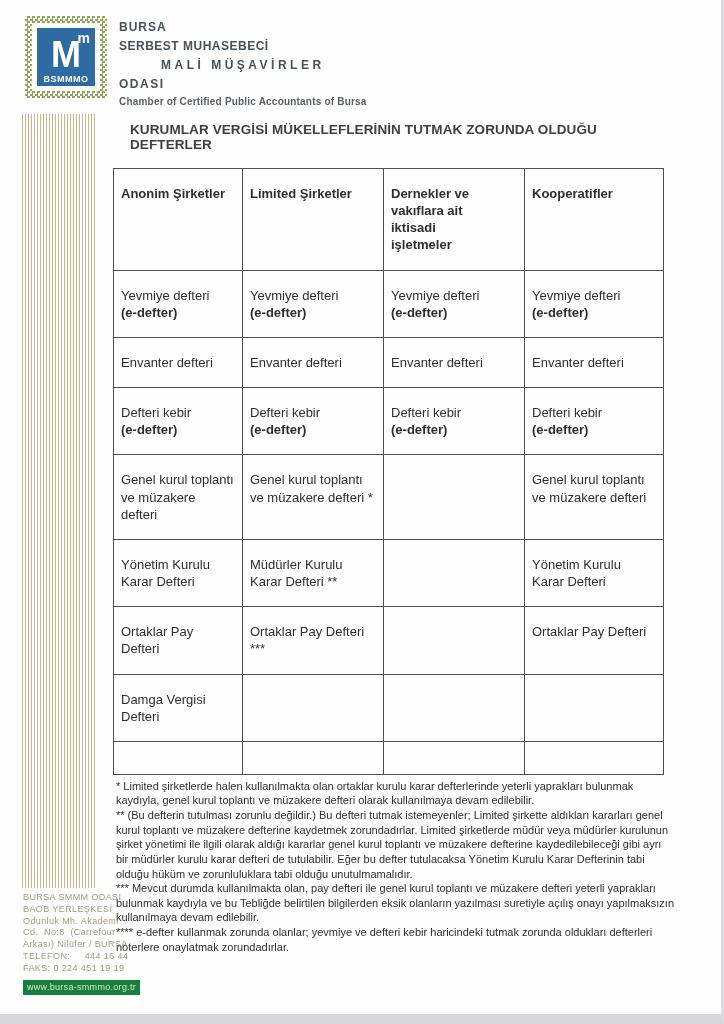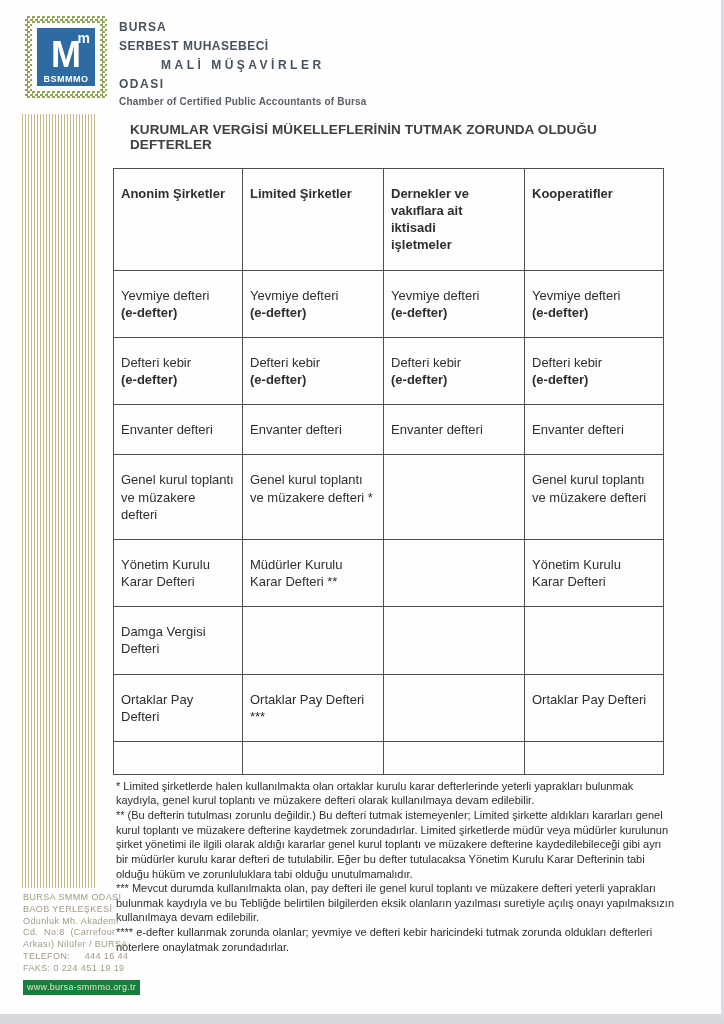--- a/index.html
+++ b/index.html
@@ -156,48 +156,48 @@
               <div class="cell-line">Yevmiye defteri</div>
               <div class="cell-line bold">(e-defter)</div>
             </td>
             <td>
               <div class="cell-line">Yevmiye defteri</div>
               <div class="cell-line bold">(e-defter)</div>
             </td>
           </tr>
           <tr>
             <td>
-              <div class="cell-line">Defteri kebir</div>
-              <div class="cell-line bold">(e-defter)</div>
-            </td>
-            <td>
-              <div class="cell-line">Defteri kebir</div>
-              <div class="cell-line bold">(e-defter)</div>
-            </td>
-            <td>
-              <div class="cell-line">Defteri kebir</div>
-              <div class="cell-line bold">(e-defter)</div>
-            </td>
-            <td>
-              <div class="cell-line">Defteri kebir</div>
-              <div class="cell-line bold">(e-defter)</div>
-            </td>
-          </tr>
-          <tr>
-            <td>
-              <div class="cell-line">Envanter defteri</div>
-            </td>
-            <td>
-              <div class="cell-line">Envanter defteri</div>
-            </td>
-            <td>
-              <div class="cell-line">Envanter defteri</div>
-            </td>
-            <td>
-              <div class="cell-line">Envanter defteri</div>
+              <div class="cell-line">Envanter defteri</div>
+            </td>
+            <td>
+              <div class="cell-line">Envanter defteri</div>
+            </td>
+            <td>
+              <div class="cell-line">Envanter defteri</div>
+            </td>
+            <td>
+              <div class="cell-line">Envanter defteri</div>
+            </td>
+          </tr>
+          <tr>
+            <td>
+              <div class="cell-line">Defteri kebir</div>
+              <div class="cell-line bold">(e-defter)</div>
+            </td>
+            <td>
+              <div class="cell-line">Defteri kebir</div>
+              <div class="cell-line bold">(e-defter)</div>
+            </td>
+            <td>
+              <div class="cell-line">Defteri kebir</div>
+              <div class="cell-line bold">(e-defter)</div>
+            </td>
+            <td>
+              <div class="cell-line">Defteri kebir</div>
+              <div class="cell-line bold">(e-defter)</div>
             </td>
           </tr>
           <tr>
             <td>
               <div class="cell-line">Genel kurul toplantı ve müzakere defteri</div>
             </td>
             <td>
               <div class="cell-line">Genel kurul toplantı ve müzakere defteri *</div>
             </td>
             <td></td>
@@ -209,41 +209,41 @@
             <td>
               <div class="cell-line">Yönetim Kurulu Karar Defteri</div>
             </td>
             <td>
               <div class="cell-line">Müdürler Kurulu Karar Defteri **</div>
             </td>
             <td></td>
             <td>
               <div class="cell-line">Yönetim Kurulu Karar Defteri</div>
             </td>
-          </tr>
-          <tr>
-            <td>
-              <div class="cell-line">Damga Vergisi Defteri</div>
-            </td>
-            <td></td>
-            <td></td>
-            <td></td>
           </tr>
           <tr>
             <td>
               <div class="cell-line">Ortaklar Pay Defteri</div>
             </td>
             <td>
               <div class="cell-line">Ortaklar Pay Defteri</div>
               <div class="cell-line">***</div>
             </td>
             <td></td>
             <td>
               <div class="cell-line">Ortaklar Pay Defteri</div>
             </td>
+          </tr>
+          <tr>
+            <td>
+              <div class="cell-line">Damga Vergisi Defteri</div>
+            </td>
+            <td></td>
+            <td></td>
+            <td></td>
           </tr>
           <tr>
             <td></td>
             <td></td>
             <td></td>
             <td></td>
           </tr>
         </tbody>
     </table>
 

